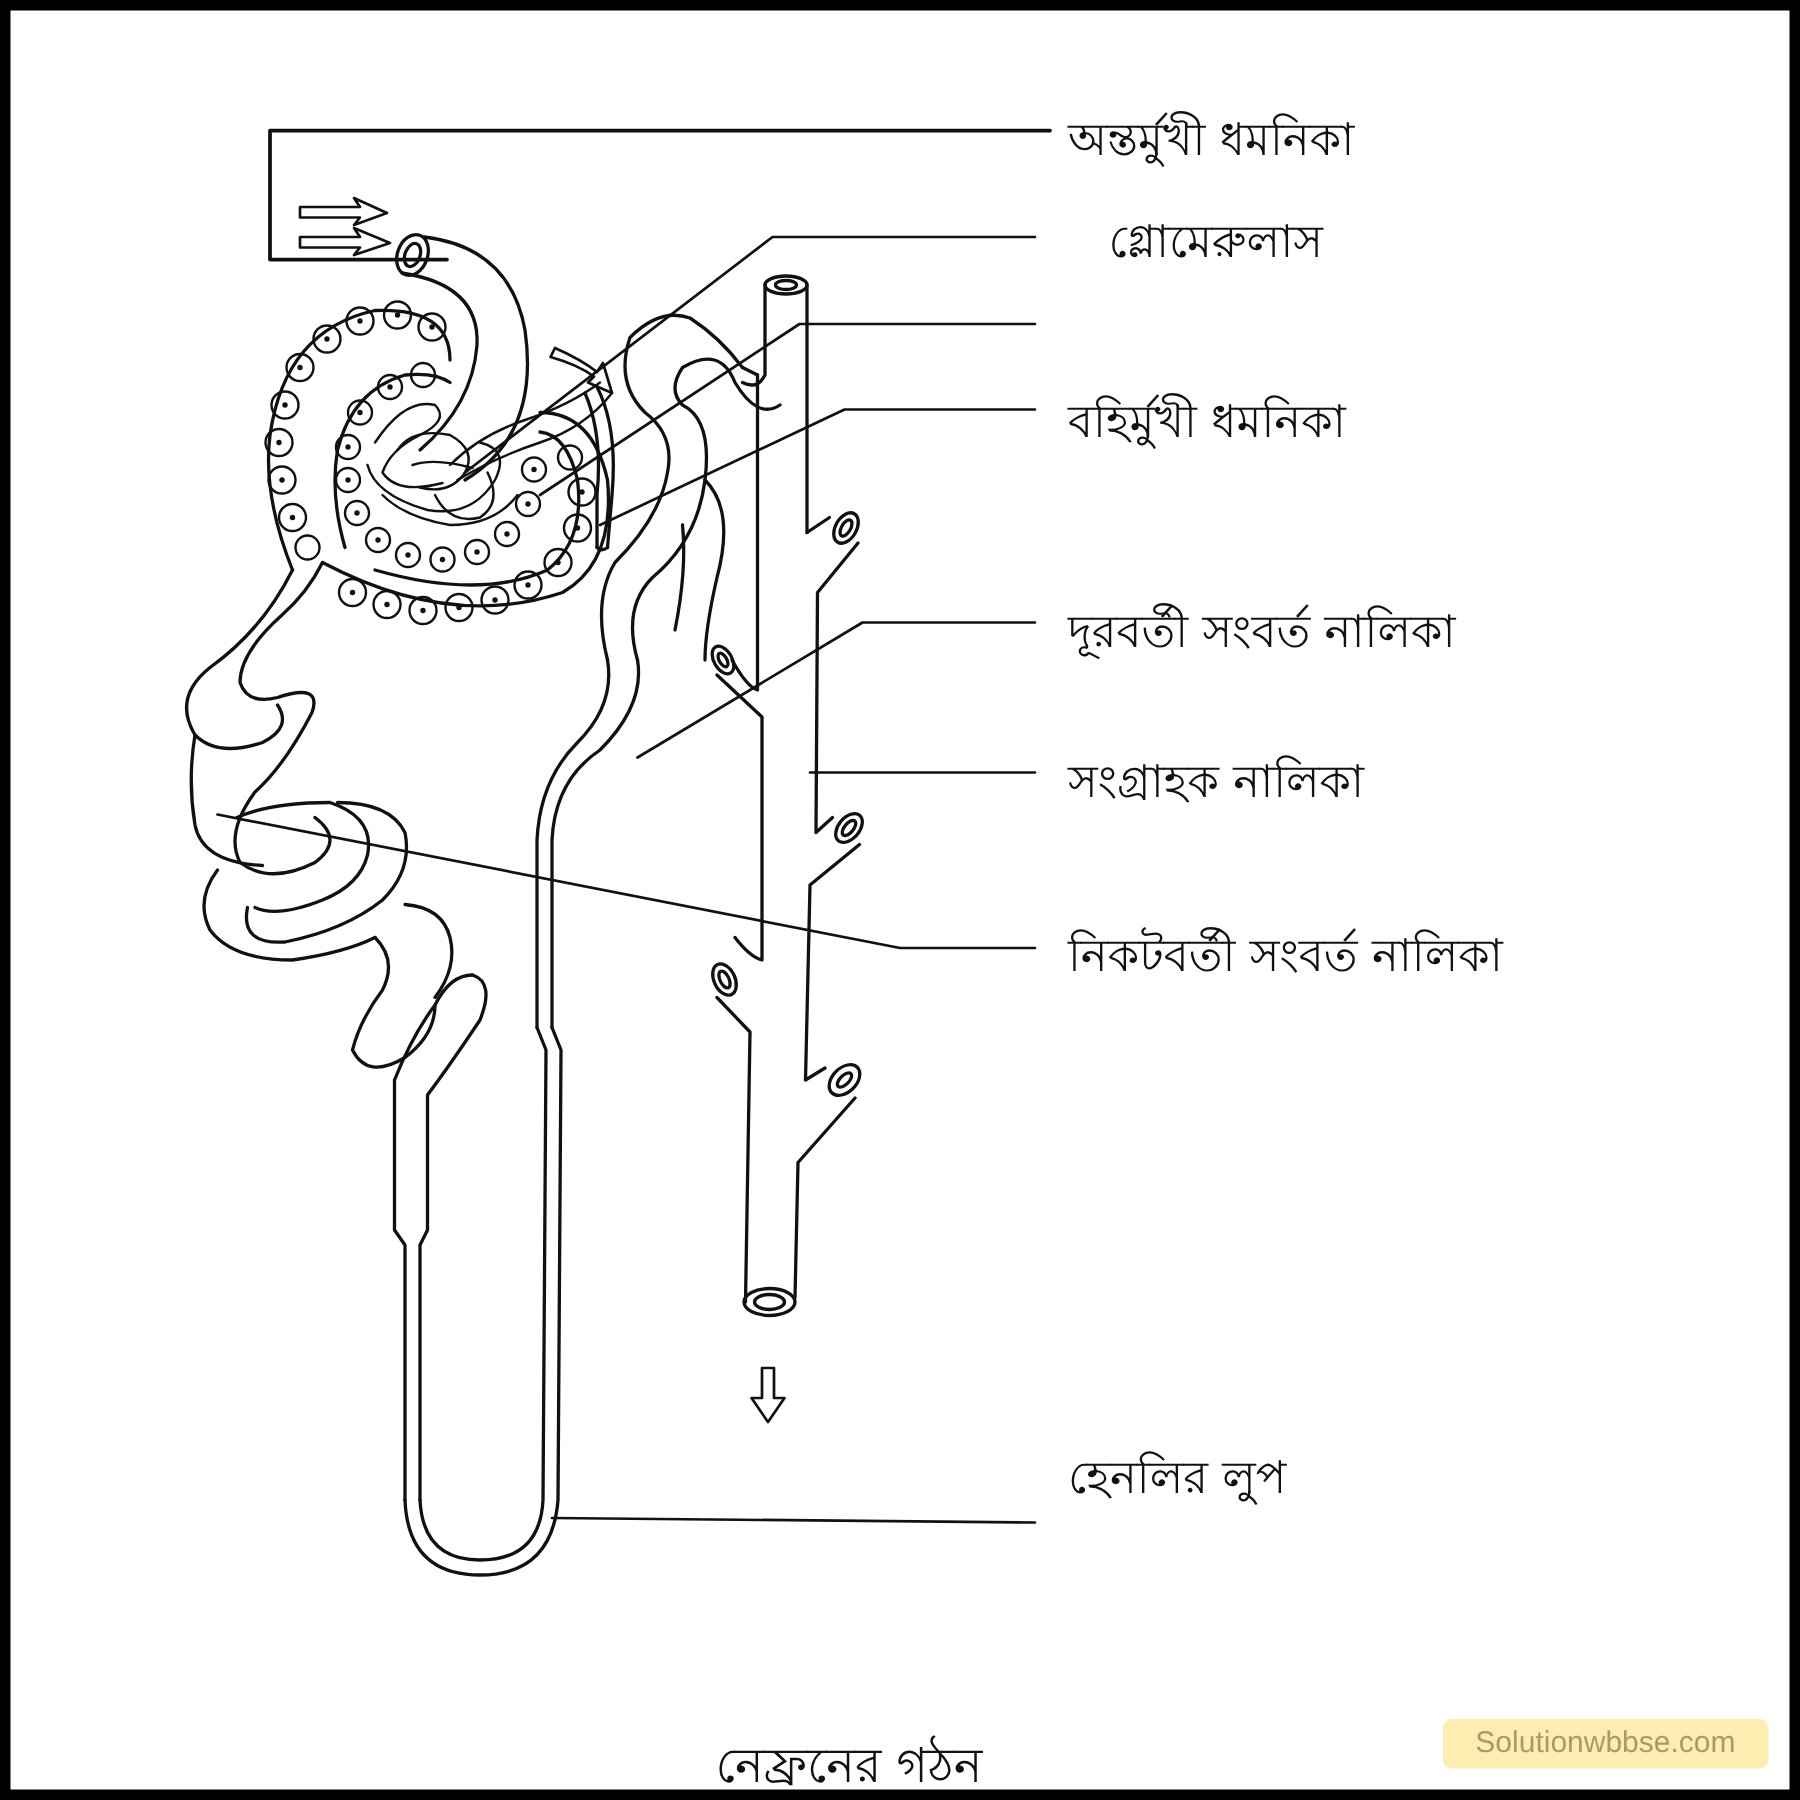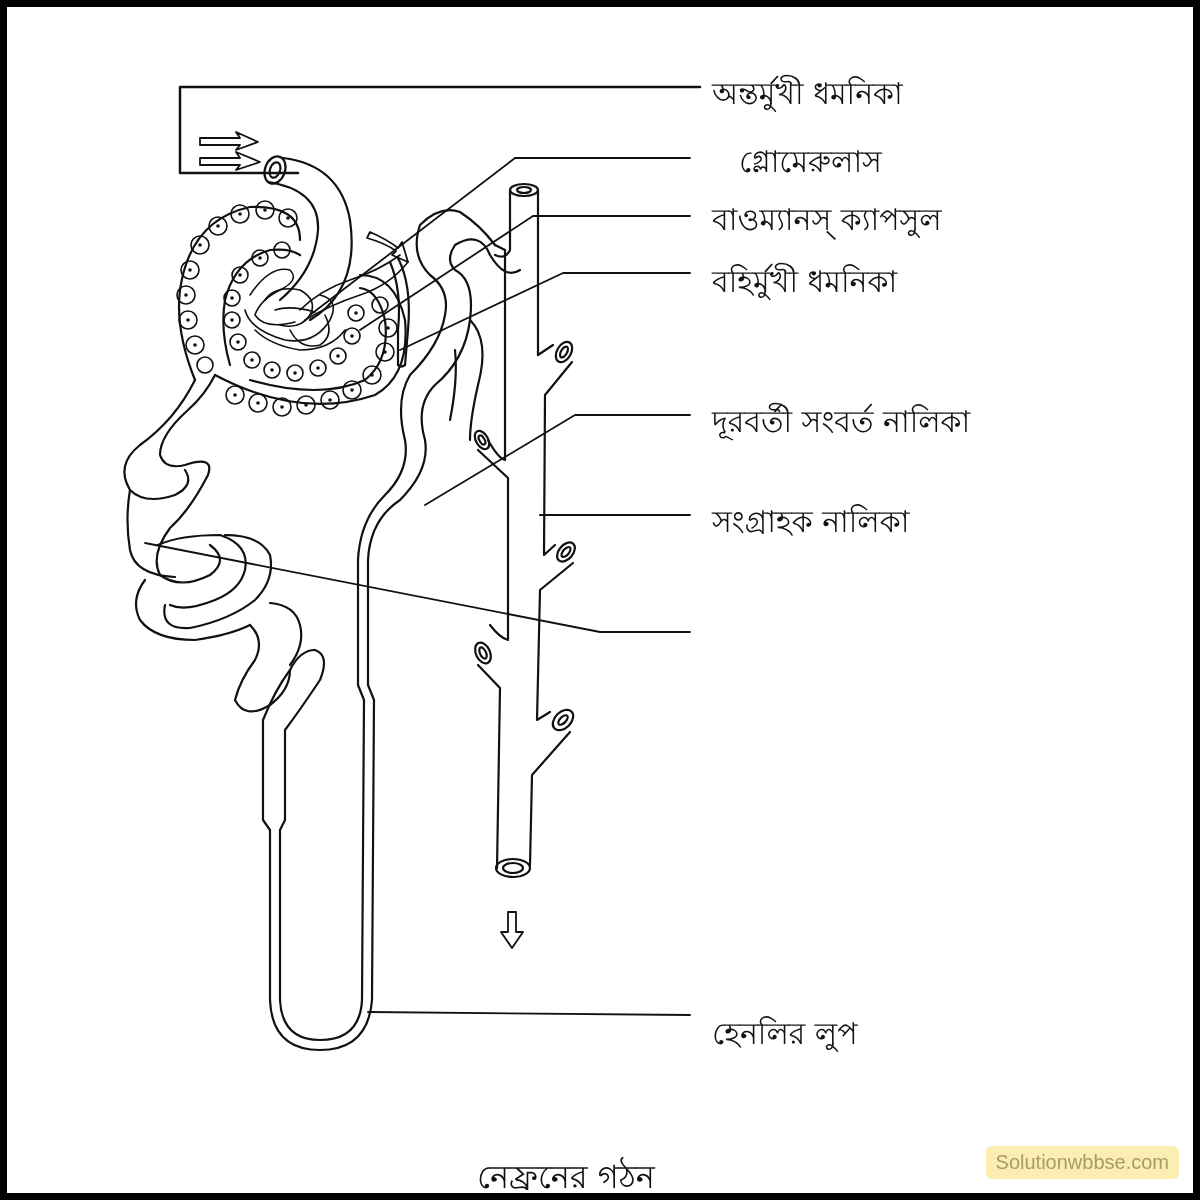--- a/index.html
+++ b/index.html
@@ -26,21 +26,21 @@
     font-family: "DejaVu Sans", sans-serif;
     font-size: 32px; color: #111;
   }
   .watermark {
     position: absolute;
     right: 14px; bottom: 14px;
     background: #fbeeb0;
     color: #a89a6a;
     font-family: "Liberation Sans", sans-serif;
     font-size: 20px;
-    padding: 5px 10px;
+    padding: 5px 22px;
     border-radius: 6px;
   }
 </style>
 </head>
 <body>
 
 <div class="frame">
 
   <svg class="diagram" width="1186" height="1186" viewBox="7 7 1186 1186" fill="none" stroke="#111" stroke-width="2.2" stroke-linecap="round" stroke-linejoin="round">
 
@@ -218,22 +218,22 @@
       <path d="M690 273 L563 273 L400 350"></path>
       <path d="M690 415 L575 415 L425 505"></path>
       <path d="M690 515 L540 515"></path>
       <path d="M690 632 L600 632 L145 543"></path>
       <path d="M690 1015 L368 1012"></path>
     </g>
   </svg>
 
   <div class="label" style="left:705px; top:72px;">অন্তর্মুখী ধমনিকা</div>
   <div class="label" style="left:732px; top:140px;">গ্লোমেরুলাস</div>
-  <div class="label" style="left:705px; top:198px;">বাওম্যানস্ ক্যাপসুল</div>
   <div class="label" style="left:705px; top:260px;">বহির্মুখী ধমনিকা</div>
   <div class="label" style="left:705px; top:500px;">সংগ্রাহক নালিকা</div>
   <div class="label" style="left:705px; top:400px;">দূরবর্তী সংবর্ত নালিকা</div>
-  <div class="label" style="left:705px; top:1012px;">হেনলির লুপ</div>
+  <div class="label" style="left:705px; top:616px;">নিকটবর্তী সংবর্ত নালিকা</div>
+  <div class="label" style="left:705px; top:964px;">হেনলির লুপ</div>
 
   <div class="caption">নেফ্রনের গঠন</div>
 
   <div class="watermark">Solutionwbbse.com</div>
 </div>
 
 </body></html>

